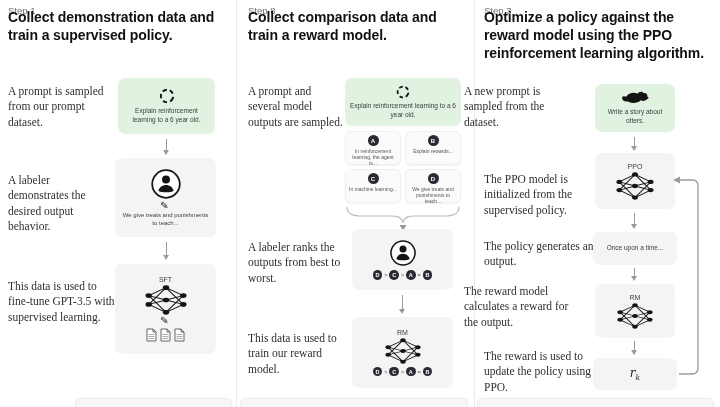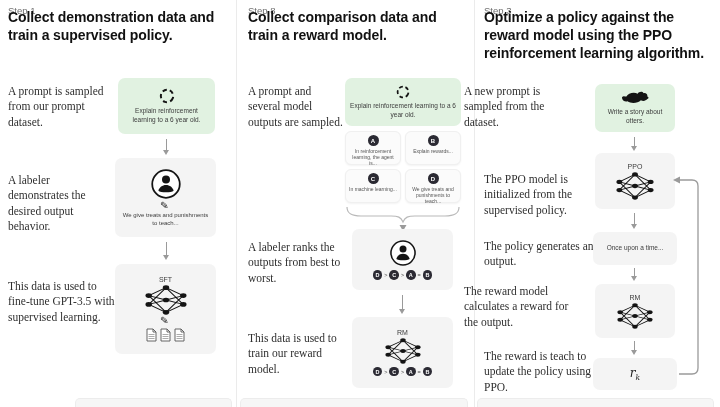--- a/index.html
+++ b/index.html
@@ -260,21 +260,21 @@
         <circle cx="17" cy="17" r="2.6"></circle>
         <circle cx="17" cy="31" r="2.6"></circle>
       <circle cx="31" cy="12" r="2.6"></circle>
         <circle cx="31" cy="22" r="2.6"></circle>
     </g>
   </svg>
 </div>
 
 <div class="varrow" style="left:631px;top:341px;height:14px"></div>
 
-<div class="body-text" style="left:484px;top:349px;width:114px">The reward is teach to update the policy using PPO.</div>
+<div class="body-text" style="left:484px;top:349px;width:114px">The reward is used to update the policy using PPO.</div>
 
 <div class="box grey" style="left:593px;top:358px;width:84px;height:32px">
   <span class="rk-math"><i>r</i><sub>k</sub></span>
 </div>
 
 <svg class="abs" style="left:670px;top:168px" width="38" height="215" viewBox="0 0 38 215">
   <path d="M9,206 L22,206 Q28,206 28,200 L28,18 Q28,12 22,12 L10,12" stroke="#9a9a9a" stroke-width="1.3" fill="none"></path>
   <polygon points="10,8.5 3,12 10,15.5" fill="#9a9a9a"></polygon>
 </svg>
 

